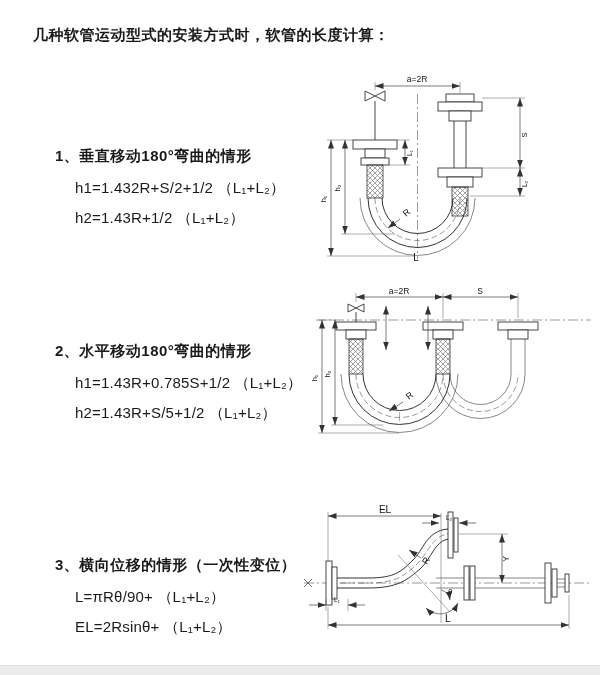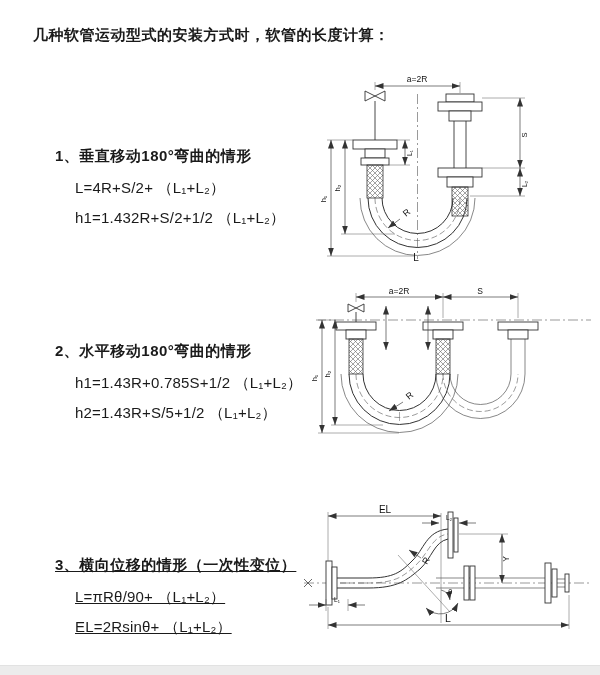--- a/index.html
+++ b/index.html
@@ -27,22 +27,22 @@
   .braid{fill:url(#braidP);stroke:#333;stroke-width:0.8;}
   .bottom-edge{position:absolute;left:0;right:0;bottom:0;height:9px;background:#ececec;border-top:1px solid #e2e2e2;}
 </style>
 </head>
 <body>
 
 <div class="page-title">几种软管运动型式的安装方式时，软管的长度计算：</div>
 
 <div class="sec" style="top:103px;">
   <div class="sec-heading">1、垂直移动180°弯曲的情形</div>
-  <div class="formula">L=4R+S/2+ （L₁+L₂）</div>
   <div class="formula">h1=1.432R+S/2+1/2 （L₁+L₂）</div>
+  <div class="formula">h2=1.43R+1/2 （L₁+L₂）</div>
 </div>
 
 <div class="diag" style="left:315px;top:68px;">
 <svg width="280" height="195" viewBox="0 0 280 195">
   <defs>
     <pattern id="braidP" patternUnits="userSpaceOnUse" width="5" height="5">
       <path d="M0 5 L5 0 M0 0 L5 5" stroke="#666" stroke-width="0.6"></path>
     </pattern>
     <marker id="arr" markerUnits="userSpaceOnUse" markerWidth="9" markerHeight="7" refX="8.5" refY="3.5" orient="auto-start-reverse">
       <path d="M0 0.5 L8.5 3.5 L0 6.5 Z" fill="#333"></path>
@@ -205,21 +205,21 @@
 
   <g>
     <line class="dim" x1="95" y1="118" x2="81" y2="127" marker-end="url(#arr)"></line>
     <text x="101" y="116" font-size="9" transform="rotate(-40 101 116)">R</text>
   </g>
 
   <line class="ext" x1="91.5" y1="128" x2="91.5" y2="137"></line>
 </svg>
 </div>
 
-<div class="sec" style="top:512px;text-decoration:underline;">
+<div class="sec" style="top:512px;">
   <div class="sec-heading">3、横向位移的情形（一次性变位）</div>
   <div class="formula">L=πRθ/90+ （L₁+L₂）</div>
   <div class="formula">EL=2Rsinθ+ （L₁+L₂）</div>
 </div>
 
 <div class="diag" style="left:298px;top:503px;">
 <svg width="300" height="148" viewBox="0 0 300 148">
 
   <line class="cl" x1="6" y1="80" x2="292" y2="80"></line>
   <g>

